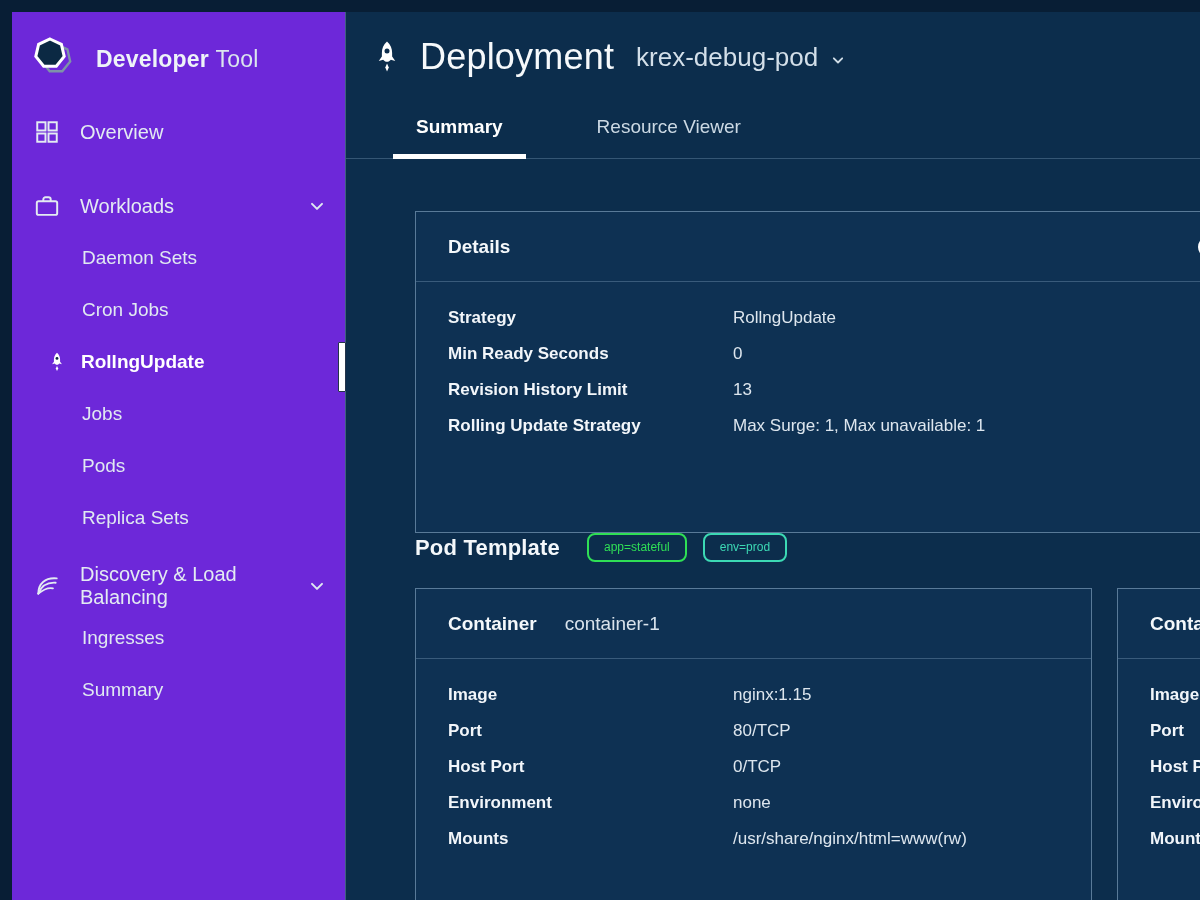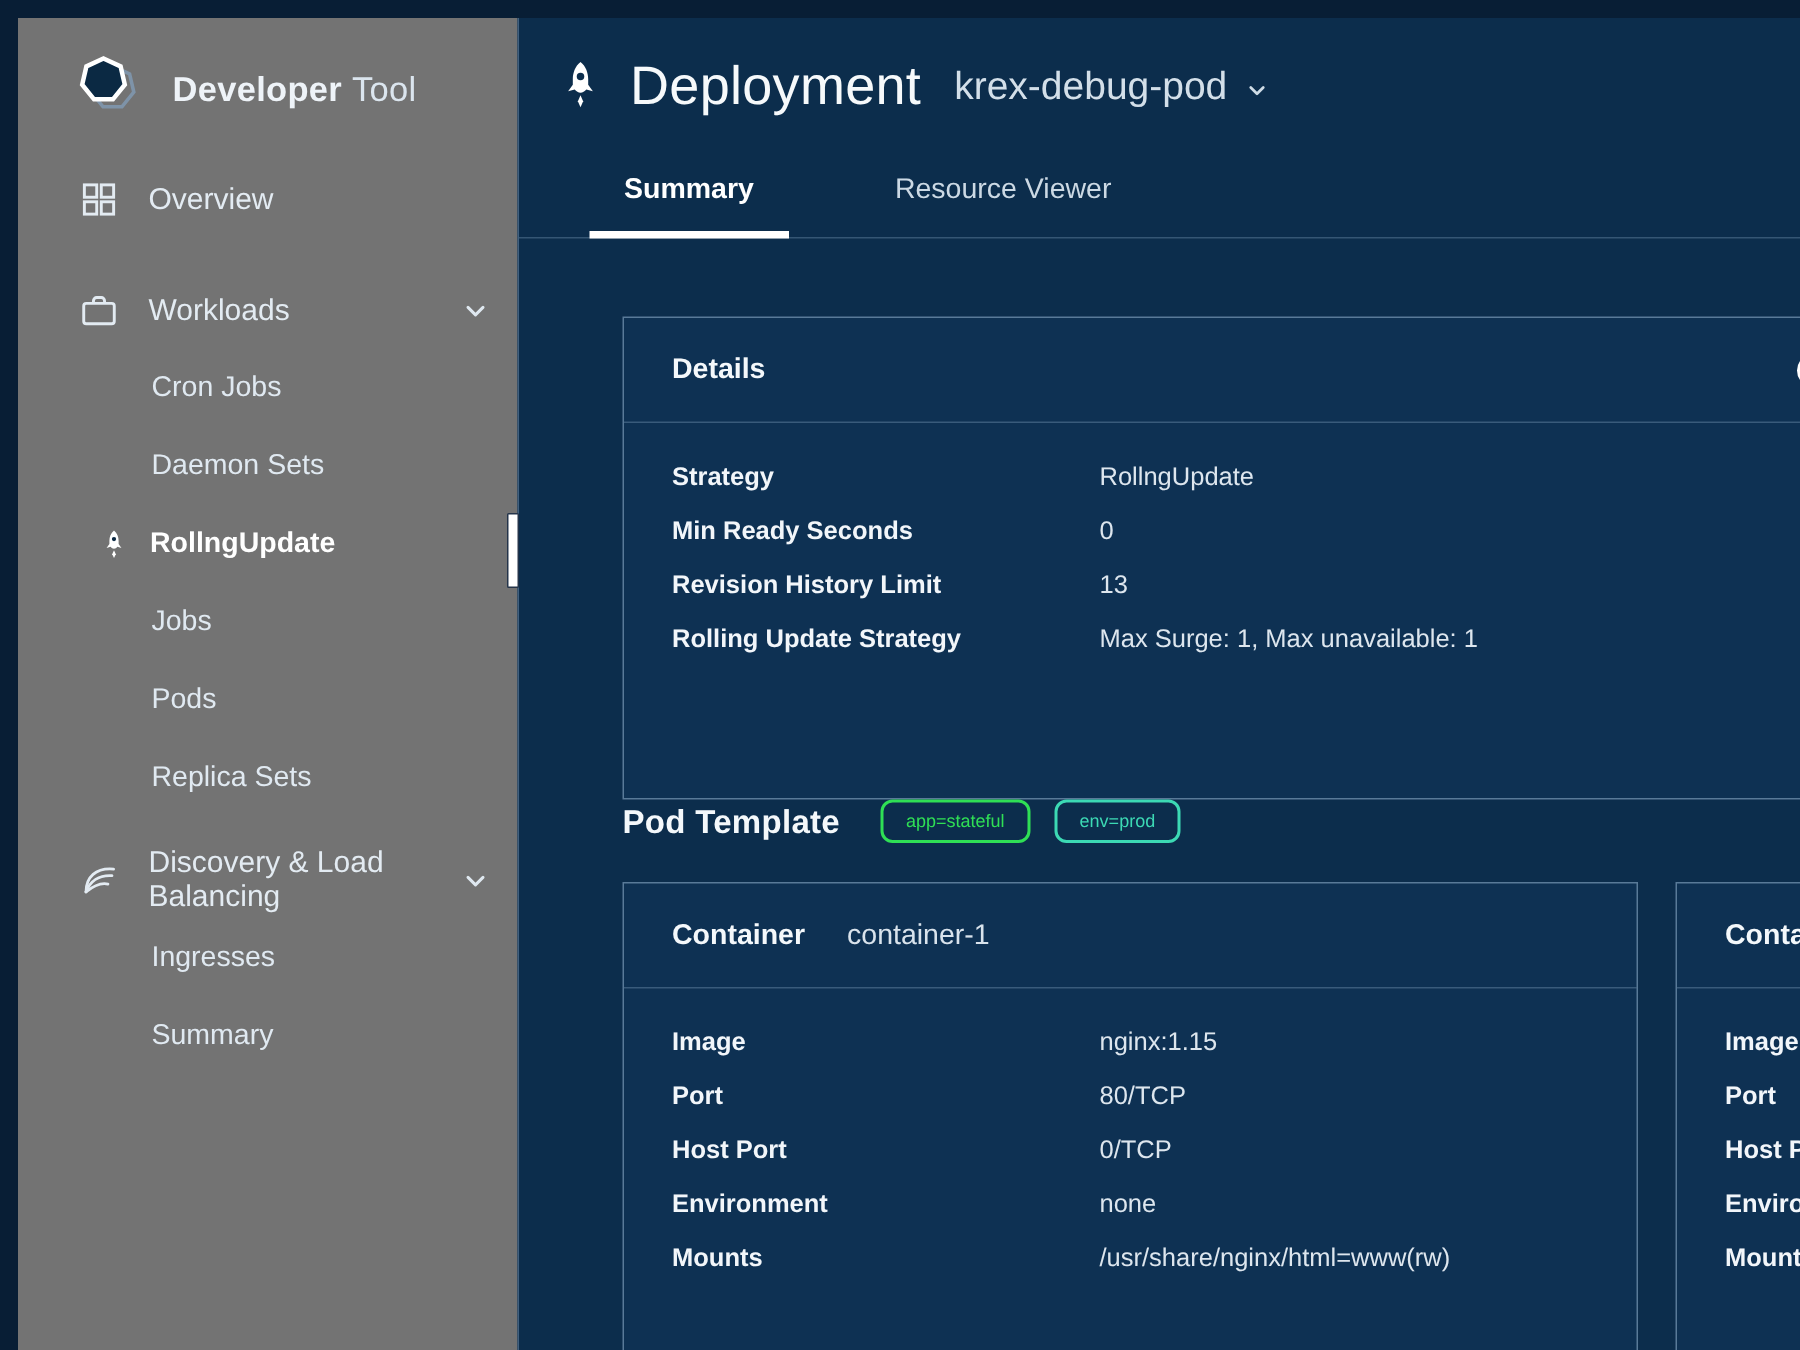--- a/index.html
+++ b/index.html
@@ -5,21 +5,21 @@
   * { margin:0; padding:0; box-sizing:border-box; }
   html,body { width:1200px; height:900px; overflow:hidden; }
   body {
     background:#081e35;
     font-family:"Liberation Sans", sans-serif;
     color:#e3ebf2;
   }
   .app { position:absolute; left:12px; top:12px; right:0; bottom:0; display:flex; }
 
   
-  .sidebar { width:333px; background:#737373; flex:none;padding-left:19px; }
+  .sidebar { width:333px; background:#6d28d9; flex:none; }
   .logo-row { display:flex; align-items:center; padding:24px 18px 0 20px; }
   .logo-row svg { flex:none; }
   .brand-text { margin-left:22px; font-size:23px; color:#eef3f8; letter-spacing:.2px; }
   .brand-text b { font-weight:700; }
   .brand-text span { font-weight:300; color:#dbe5ee; }
 
   nav { margin-top:24px; }
   .nav-item {
     height:52px; display:flex; align-items:center; padding:0 18px 0 22px;
     font-size:20px; color:#e3ebf2; cursor:pointer; position:relative;
@@ -126,24 +126,24 @@
         </span>
         <span>Workloads</span>
         <span class="nav-chevron">
           <svg width="20" height="20" viewBox="0 0 24 24" fill="none" stroke="currentColor" stroke-width="2.4" stroke-linecap="round" stroke-linejoin="round">
               <path d="M6 9.5 12 15.5 18 9.5"></path>
             </svg>
         </span>
       </div>
 
       <div class="sub-item">
+        <span>Daemon Sets</span>
+      </div>
+      <div class="sub-item">
         <span>Cron Jobs</span>
-      </div>
-      <div class="sub-item">
-        <span>Daemon Sets</span>
       </div>
       <div class="sub-item active">
         <span class="sub-icon">
           <svg width="18" height="22" viewBox="0 0 24 28">
             <path d="M12 1.5c2.9 2.3 4.1 5.8 4.1 9.2v2.9l2.5 3.5-3.5-1c-.8 1-2 1.7-3.1 1.7s-2.3-.7-3.1-1.7l-3.5 1 2.5-3.5v-2.9C7.9 7.3 9.1 3.8 12 1.5z" fill="#ffffff"></path>
             <circle cx="12" cy="9.2" r="1.9" fill="#0b2943"></circle>
             <path d="M12 19.2 L13.6 22.6 L12 26 L10.4 22.6 Z" fill="#ffffff"></path>
           </svg>
         </span>
         <span>RollngUpdate</span>

